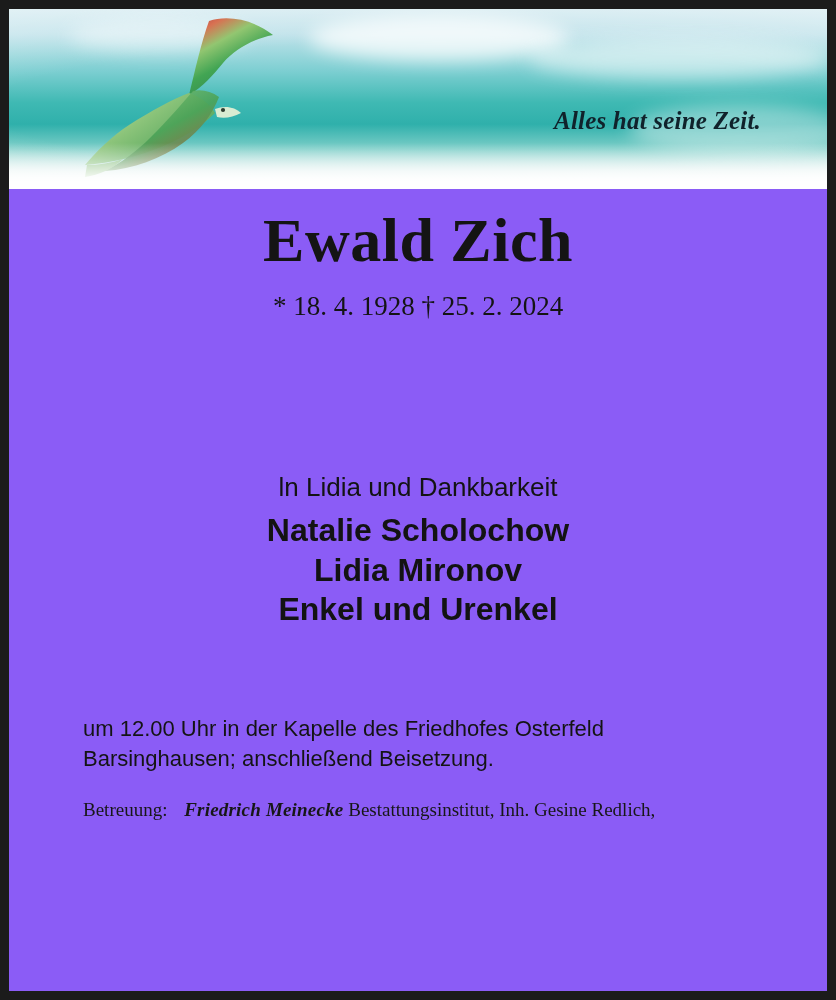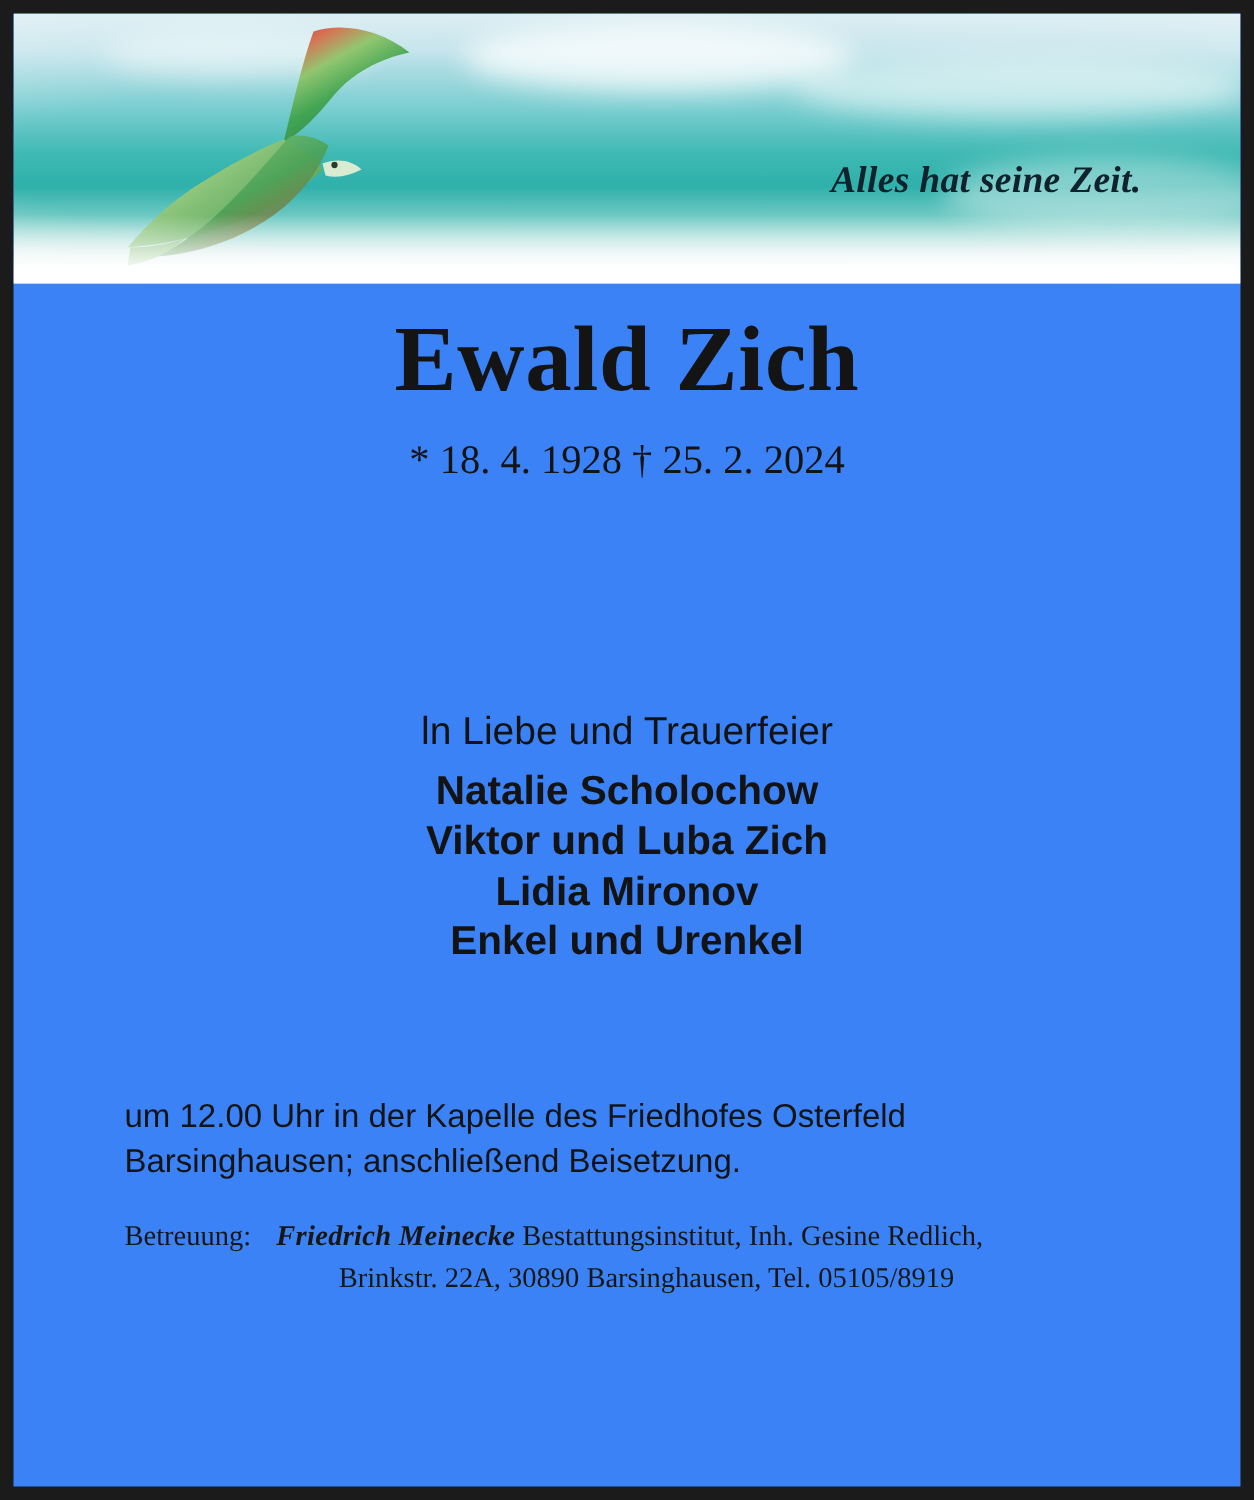--- a/index.html
+++ b/index.html
@@ -12,21 +12,21 @@
     height: 1000px;
     font-family: "Liberation Serif", serif;
     overflow: hidden;
   }
   .notice {
     position: relative;
     width: 836px;
     height: 1000px;
     box-sizing: border-box;
     border: 9px solid #1b1b1b;
-    background: #3b82f6;
+    background: #8b5cf6;
     overflow: hidden;
   }
   
   .banner {
     position: relative;
     height: 180px;
     width: 100%;
     overflow: hidden;
     background:
       linear-gradient(to bottom,
@@ -110,21 +110,21 @@
     margin-top: 150px;
     text-align: center;
     color: #131313;
     font-family: "Liberation Sans", sans-serif;
   }
   .family .lead {
     font-size: 26px;
     margin-bottom: 8px;
   }
   .family .member {
-    font-size: 27px;
+    font-size: 32px;
     font-weight: bold;
     line-height: 1.24;
   }
 
   
   .ceremony {
     margin-top: 84px;
     padding: 0 74px;
     color: #141414;
     font-family: "Liberation Sans", sans-serif;
@@ -217,34 +217,32 @@
       <span>*</span>
       <span>18. 4. 1928</span>
     </span>
     <span class="death">
       <span>†</span>
       <span>25. 2. 2024</span>
     </span>
   </div>
 
   <div class="family">
-    <div class="lead">ln Liebe und Trauerfeier</div>
+    <div class="lead">ln Lidia und Dankbarkeit</div>
     <div class="member">Natalie Scholochow</div>
-    <div class="member">Viktor und Luba Zich</div>
     <div class="member">Lidia Mironov</div>
     <div class="member">Enkel und Urenkel</div>
   </div>
 
   <div class="ceremony">
     <div class="line">um 12.00 Uhr in der Kapelle des Friedhofes Osterfeld</div>
     <div class="line">Barsinghausen; anschließend Beisetzung.</div>
   </div>
 
   <div class="footer">
     <div class="row1">
       <span class="label">Betreuung:</span>
       <span class="institute-name">Friedrich Meinecke</span>
       <span>Bestattungsinstitut, Inh. Gesine Redlich,</span>
     </div>
-    <div class="row2">Brinkstr. 22A, 30890 Barsinghausen, Tel. 05105/8919</div>
   </div>
 
 </div>
 
 </body></html>

